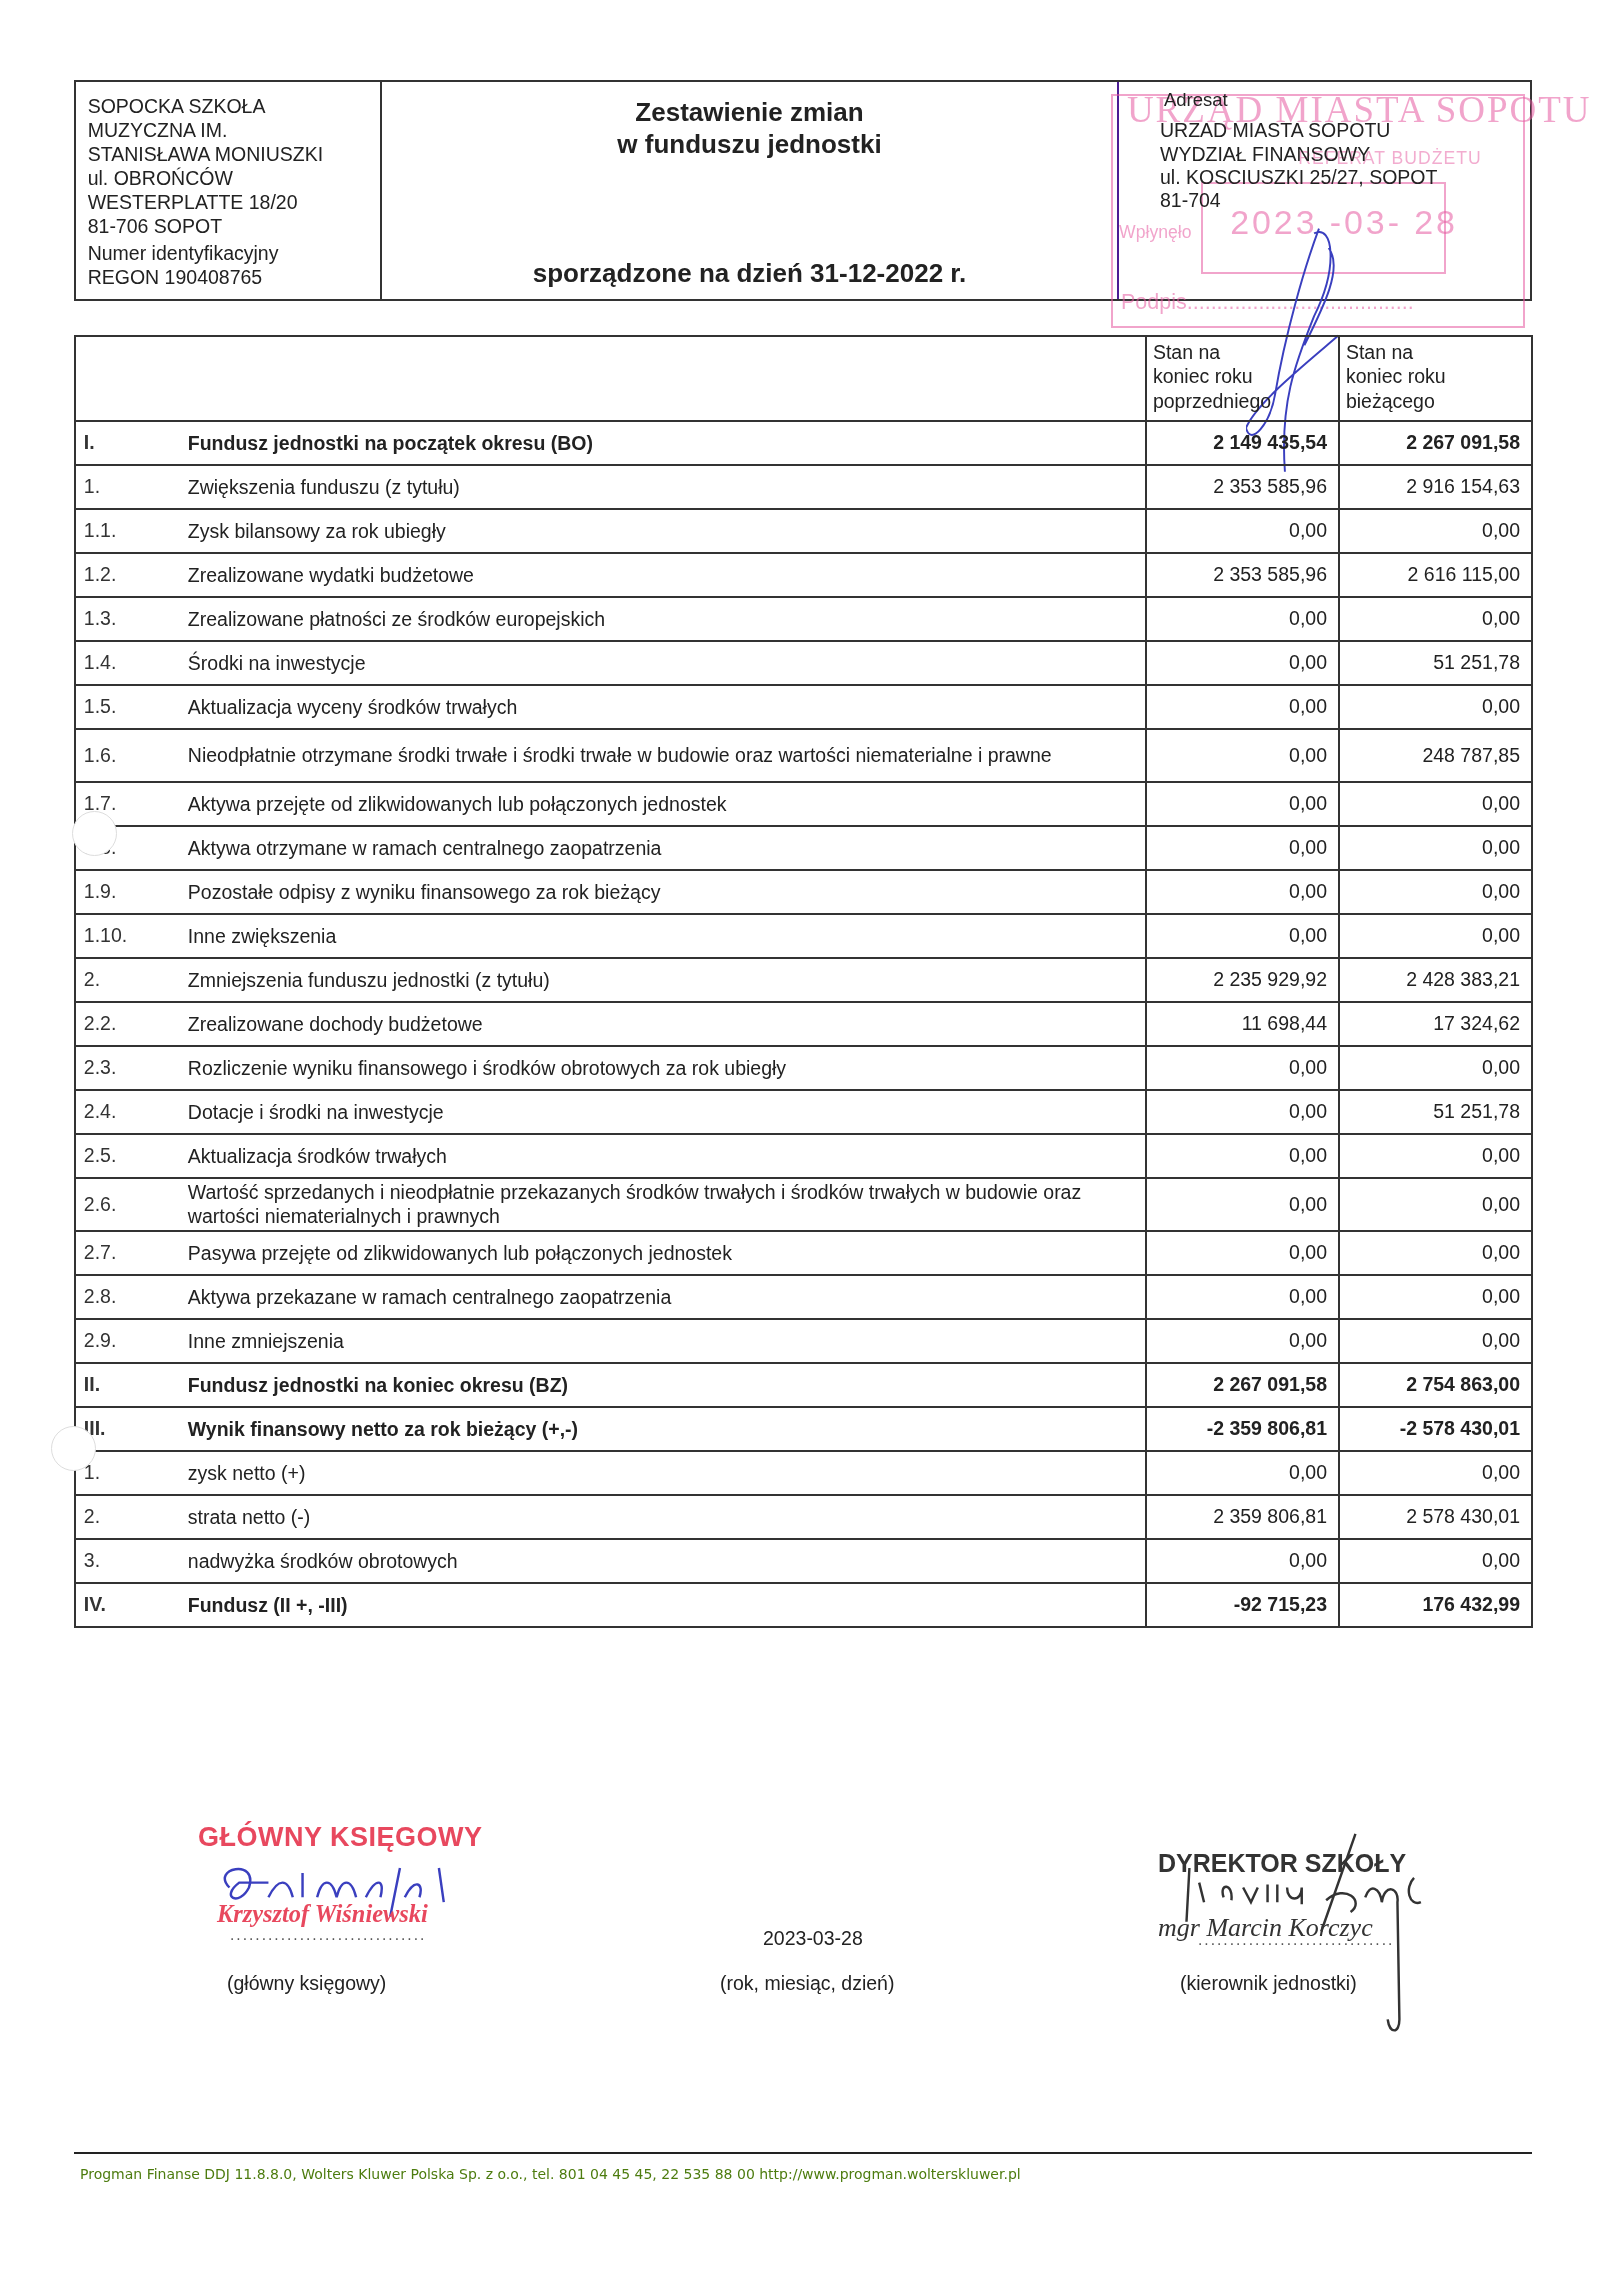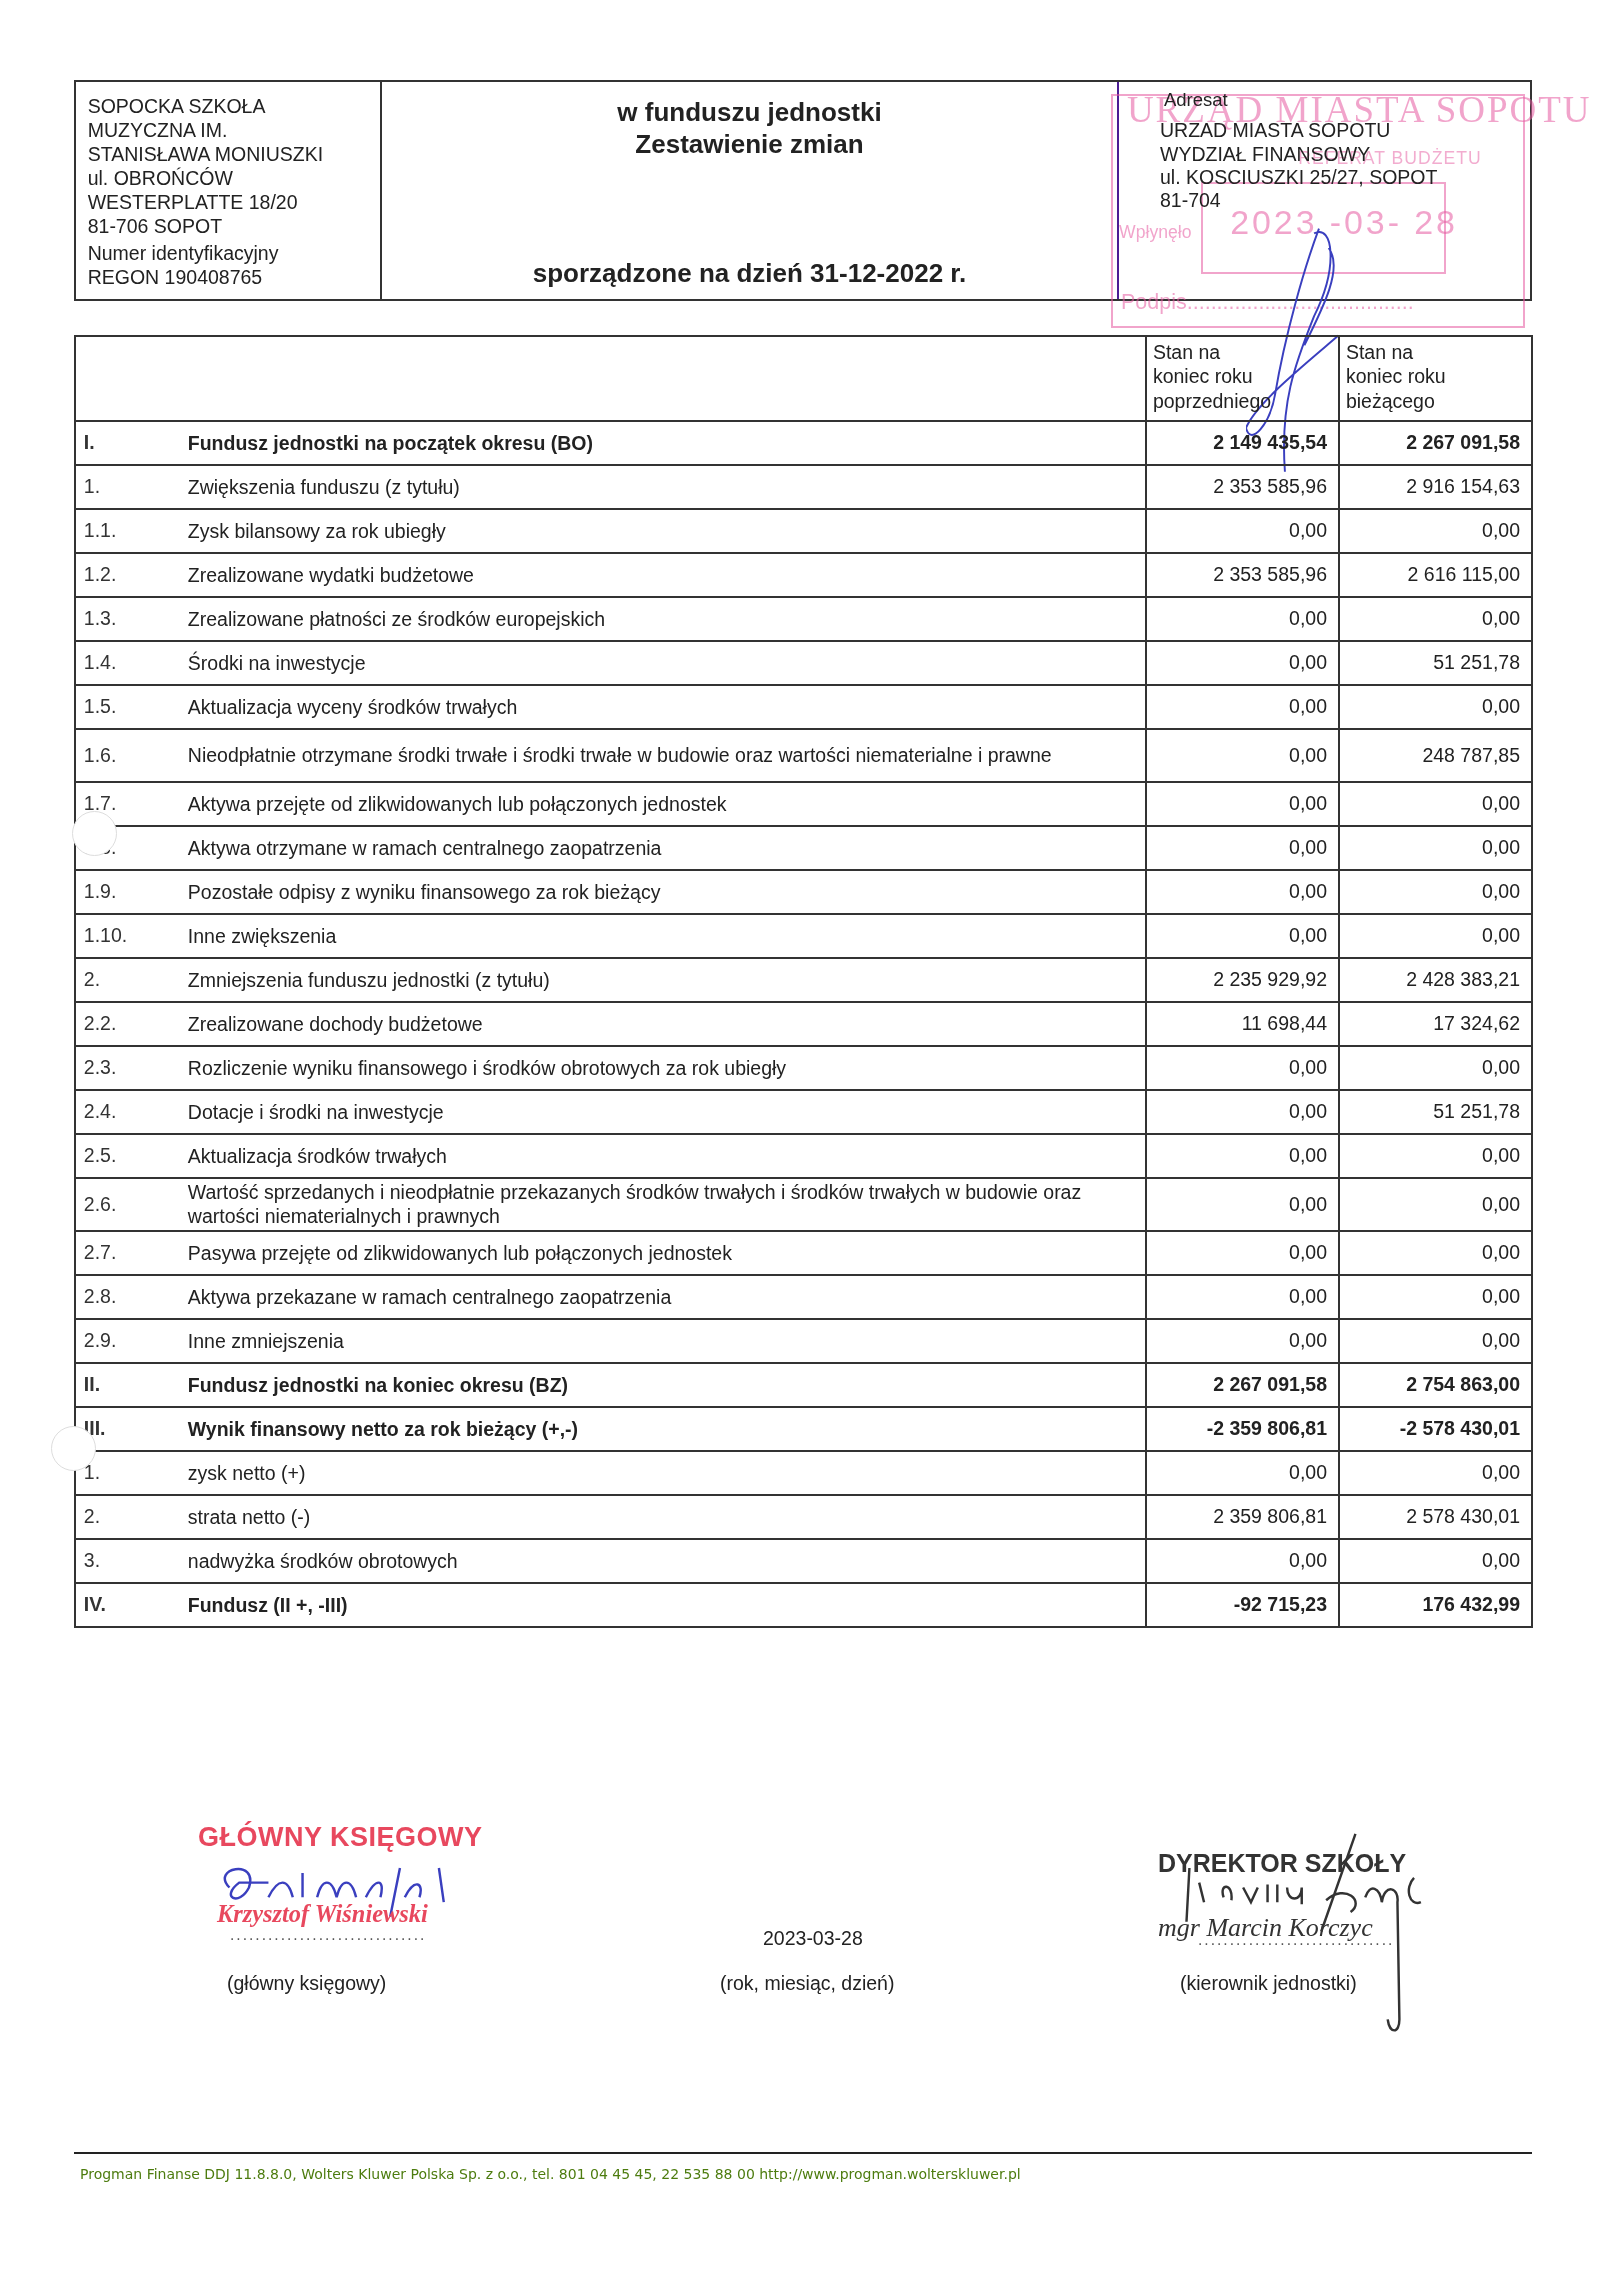--- a/index.html
+++ b/index.html
@@ -74,22 +74,22 @@
         <div>81-706 SOPOT</div>
       </div>
       <div class="regon">
         <div>Numer identyfikacyjny</div>
         <div>REGON 190408765</div>
       </div>
     </div>
 
     <div class="hdr-mid">
       <div class="title">
+        <div>Zestawienie zmian</div>
         <div>w funduszu jednostki</div>
-        <div>Zestawienie zmian</div>
       </div>
       <div class="subtitle">sporządzone na dzień 31-12-2022 r.</div>
     </div>
 
     <div class="hdr-right">
       <div class="stamp">
         <div class="st-title">URZĄD MIASTA SOPOTU</div>
         <div class="st-sub">REFERAT BUDŻETU</div>
         <div class="st-box"></div>
         <div class="st-wply">Wpłynęło</div>

